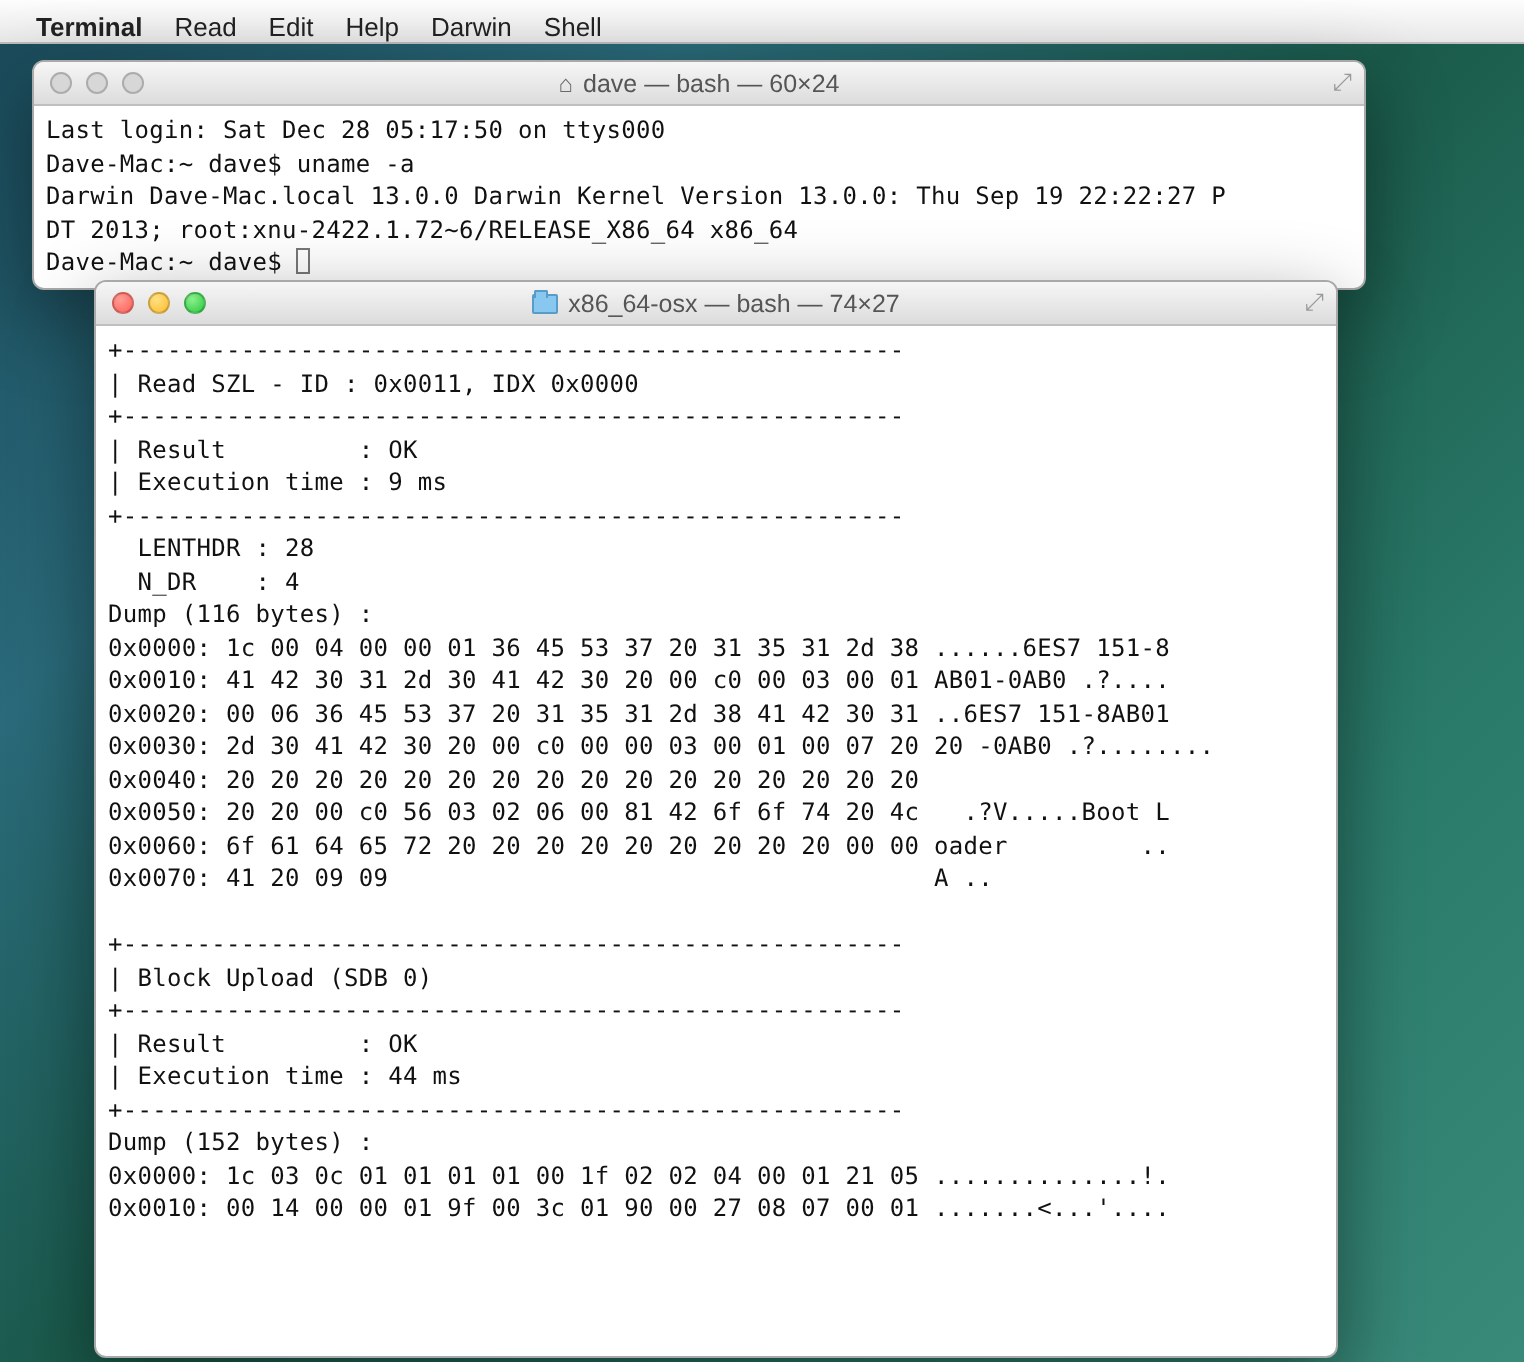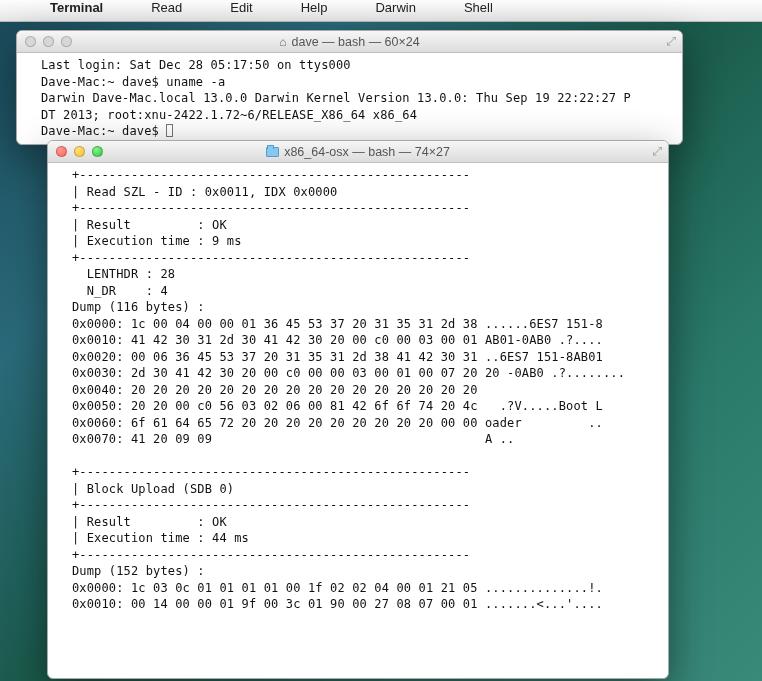--- a/index.html
+++ b/index.html
@@ -7,22 +7,22 @@
     font-family: -apple-system, "Helvetica Neue", Arial, sans-serif;
     width: 762px; height: 681px;
     background: linear-gradient(135deg, #1a4a5a 0%, #2a6a7a 25%, #1a5a4a 50%, #2a7a6a 75%, #3a8a7a 100%);
     overflow: hidden; position: relative;
     font-size: 13px;
   }
   
   .menubar {
     height: 22px; background: linear-gradient(#fdfdfd,#e8e8e8);
     border-bottom: 1px solid #bcbcbc;
-    display: flex; align-items: flex-start; padding: 0 8px;
-    font-size: 13px; color: #222; gap: 32px;
+    display: flex; align-items: flex-end; padding: 0 8px;
+    font-size: 13px; color: #222;
   }
   .menubar .apple { font-size: 14px; margin-right: 10px; }
   .menubar .item { margin-right: 16px; }
   .menubar .item.bold { font-weight: 600; }
 
   
   .window {
     position: absolute; background: #fff;
     border: 1px solid #a9a9a9; border-radius: 6px;
     box-shadow: 0 14px 40px rgba(0,0,0,0.45);
@@ -46,21 +46,21 @@
     position: absolute; left: 0; right: 0; text-align: center;
     display: flex; justify-content: center; align-items: center; gap: 5px;
     pointer-events: none;
   }
   .titleright {
     position: absolute; right: 6px; top: 3px; color: #9a9a9a; font-size: 12px;
   }
   .term {
     font-family: "Menlo","Monaco","Consolas",monospace;
     font-size: 12px; line-height: 16.5px;
-    white-space: pre; color: #111; padding: 4px 24px;
+    white-space: pre; color: #111; padding: 4px 6px;
     letter-spacing: 0.15px;
   }
   .cursor {
     display: inline-block; width: 7px; height: 13px;
     border: 1px solid #777; vertical-align: -2px;
   }
   .homeicon { font-size: 12px; color: #6a6a6a; }
   .foldericon { width: 13px; height: 10px; background: #88c8f0; border: 1px solid #5a9cc8; border-radius: 1px; position: relative; }
   .foldericon::before { content:""; position:absolute; top:-3px; left:0; width:5px; height:3px; background:#88c8f0; border:1px solid #5a9cc8; border-bottom:none; border-radius:1px 1px 0 0;}
   #win1 { left: 16px; top: 30px; width: 667px; height: 115px; }

